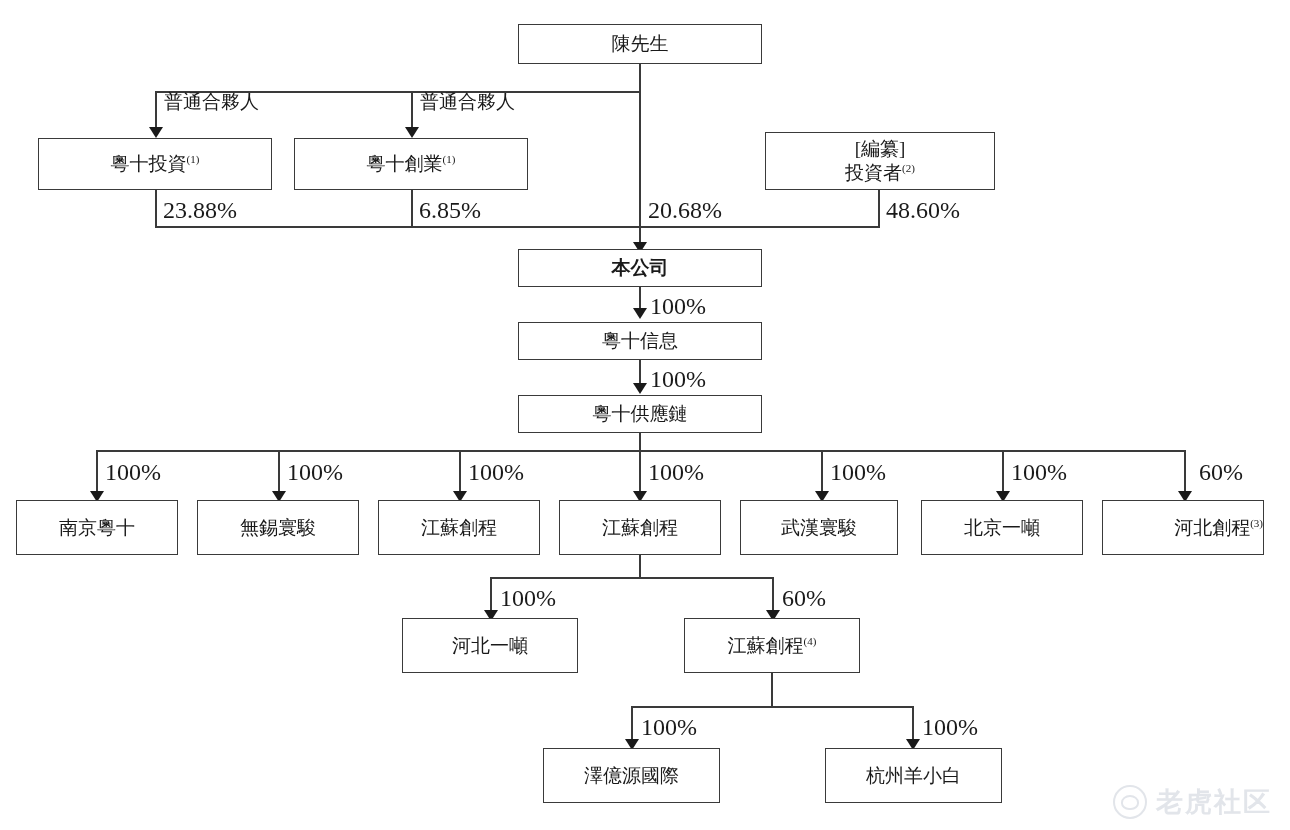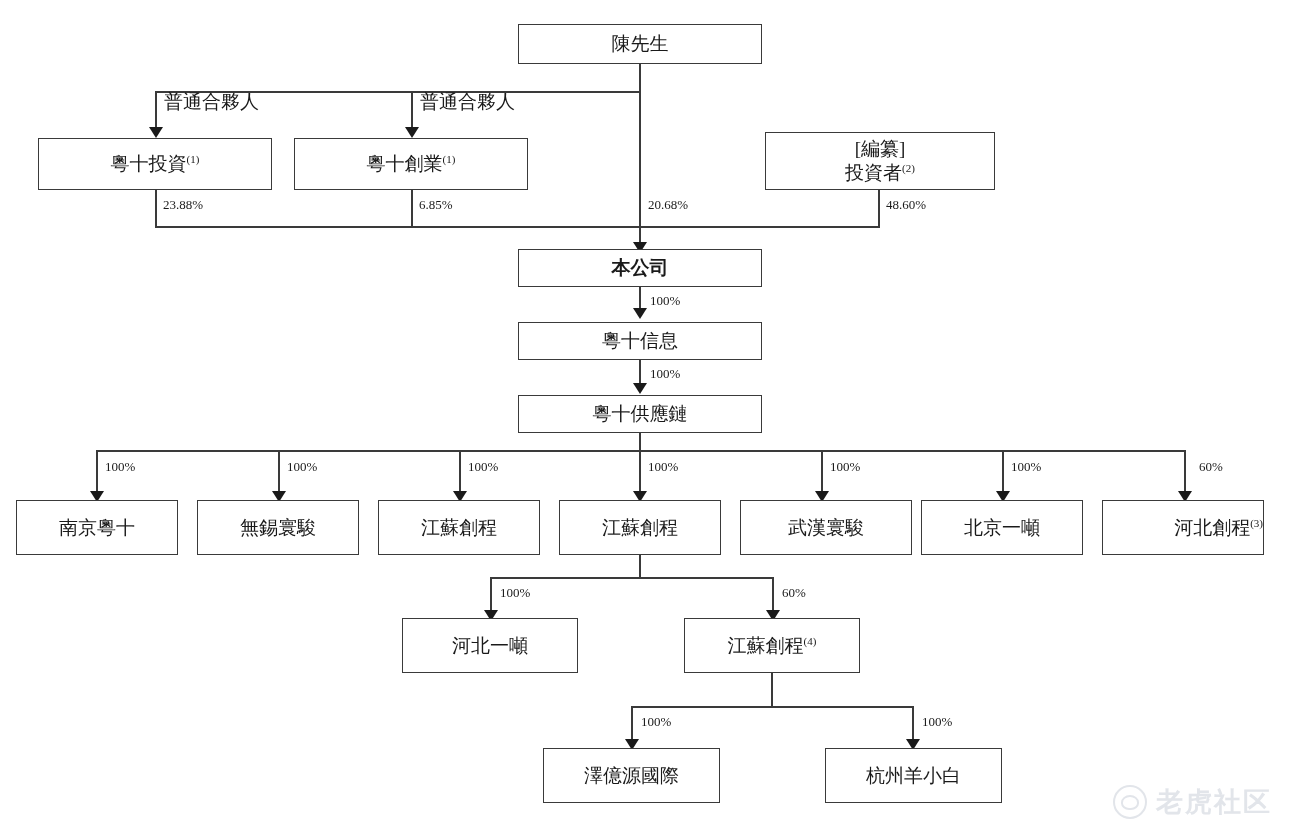--- a/index.html
+++ b/index.html
@@ -57,21 +57,21 @@
     height: 0;
     border-left: 7px solid transparent;
     border-right: 7px solid transparent;
     border-top: 11px solid #1a1a1a;
     z-index: 2;
   }
 
   
   .elabel {
     position: absolute;
-    font-size: 13px;
+    font-size: 24px;
     color: #1a1a1a;
     white-space: nowrap;
     z-index: 2;
     font-family: "Liberation Serif", "DejaVu Serif", serif;
   }
   .elabel.cjk {
     font-size: 19px;
   }
 
   
@@ -231,21 +231,21 @@
   </div>
 
   <div class="node" style="left:378px; top:500px; width:162px; height:55px;">
     <span>江蘇創程</span>
   </div>
 
   <div class="node" style="left:559px; top:500px; width:162px; height:55px;">
     <span>江蘇創程</span>
   </div>
 
-  <div class="node" style="left:740px; top:500px; width:172px; height:55px;">
+  <div class="node" style="left:740px; top:500px; width:158px; height:55px;">
     <span>武漢寰駿</span>
   </div>
 
   <div class="node" style="left:921px; top:500px; width:162px; height:55px;">
     <span>北京一噸</span>
   </div>
 
   <div class="node" style="left:1102px; top:500px; width:162px; height:55px;justify-content:flex-end;">
     <span><span>河北創程</span><span class="sup">(3)</span></span>
   </div>

